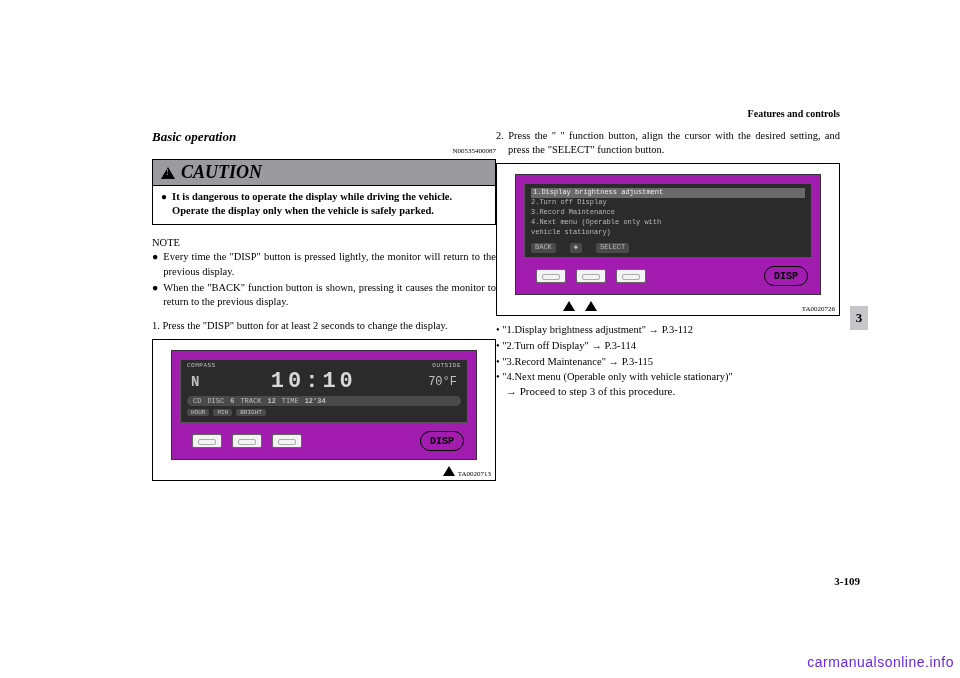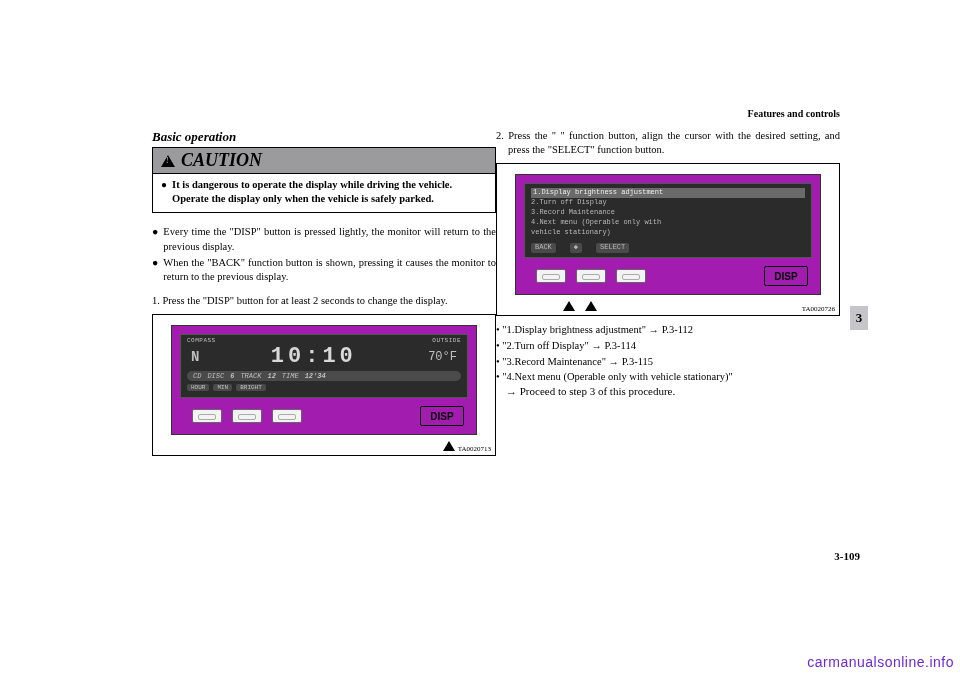--- a/index.html
+++ b/index.html
@@ -150,21 +150,20 @@
     .temp { font-size: 12px; }
     .cd-row {
       background: #4a4a4a;
       margin: 2px 6px;
       border-radius: 6px;
       font-size: 7px;
       padding: 1px 6px;
       display: flex;
       gap: 6px;
       align-items: center;
-      font-style: italic;
     }
     .bottom-labels {
       display: flex;
       gap: 4px;
       font-size: 6px;
       padding: 1px 6px;
     }
     .bottom-labels span { background: #4a4a4a; padding: 0 4px; border-radius: 2px; }
     .btn-row {
       display: flex;
@@ -184,29 +183,29 @@
     .small-btn::after {
       content:"";
       position:absolute;
       left:5px; right:5px; top:4px; height:4px;
       border:1px solid #aaa;
       border-radius:2px;
     }
     .disp-btn {
       width: 44px; height: 20px;
       border: 1px solid #000;
-      border-radius: 2px;
+      border-radius: 10px;
       font-weight: bold;
       font-size: 10px;
       display: flex;
       align-items: center;
       justify-content: center;
       margin-left: auto;
       margin-right: 4px;
-      font-family: Liberation Sans, sans-serif;
+      font-family: Liberation Mono, monospace;
     }
     .arrow-up {
       width: 0; height: 0;
       border-left: 6px solid transparent;
       border-right: 6px solid transparent;
       border-bottom: 10px solid #000;
       margin: 4px 0 0 0;
     }
     .arrows-row {
        display:flex;
@@ -279,32 +278,34 @@
 </head>
 <body>
 
 <div class="page">
   <div class="header-right">Features and controls</div>
 
   <div class="columns">
 
     <div class="col">
       <div class="section-title">Basic operation</div>
+      <div class="code-id">N00535400087</div>
 
       <div class="caution-box">
         <div class="caution-head">
           <span class="tri"></span>
           <span>CAUTION</span>
         </div>
         <div class="caution-body">
           <span class="bullet">●</span>
           <span>It is dangerous to operate the display while driving the vehicle. Operate the display only when the vehicle is safely parked.</span>
         </div>
       </div>
 
+      <div class="note-label">NOTE</div>
       <ul class="note-list">
         <li>
             <span>●</span>
             <span>Every time the "DISP" button is pressed lightly, the monitor will return to the previous display.</span>
           </li>
         <li>
             <span>●</span>
             <span>When the "BACK" function button is shown, pressing it causes the monitor to return to the previous display.</span>
           </li>
       </ul>

